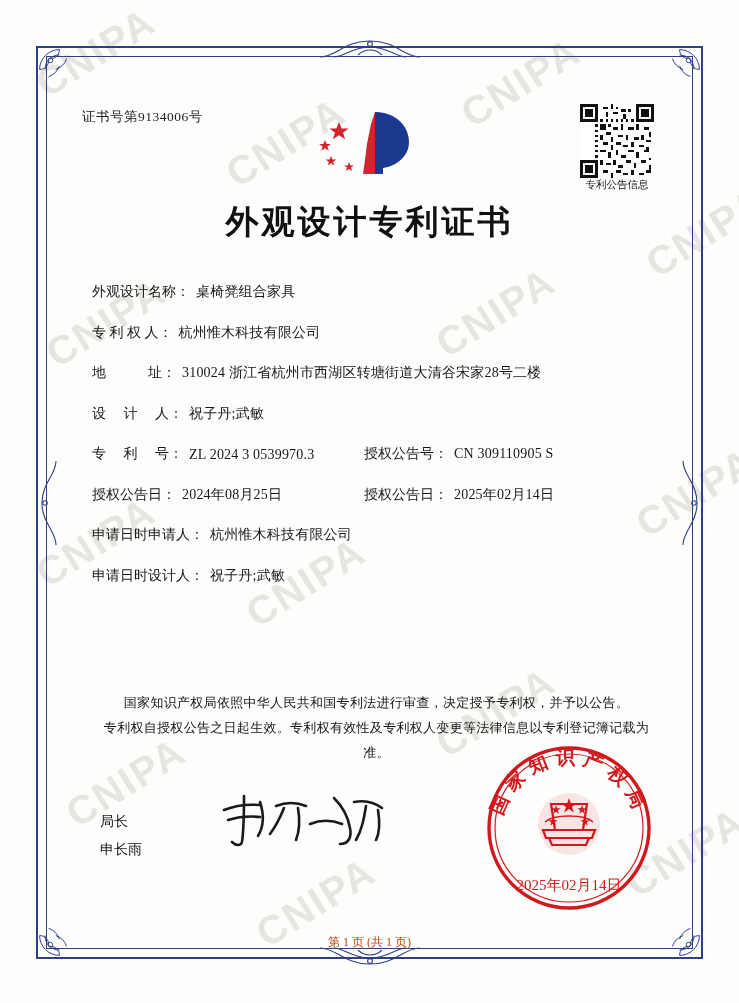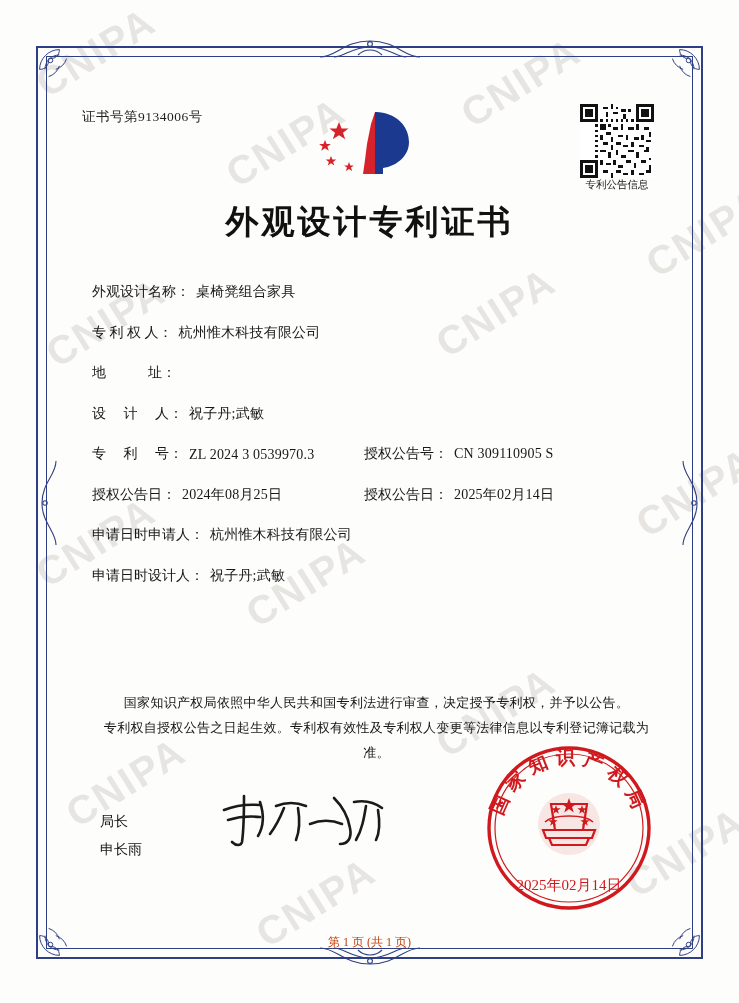--- a/index.html
+++ b/index.html
@@ -438,20 +438,21 @@
         <span class="f-value">桌椅凳组合家具</span>
       </div>
 
       <div class="field-row">
         <span class="f-label">专 利 权 人：</span>
         <span class="f-value">杭州惟木科技有限公司</span>
       </div>
 
       <div class="field-row">
         <span class="f-label">地　　　址：</span>
+        <span class="f-value">310024 浙江省杭州市西湖区转塘街道大清谷宋家28号二楼</span>
       </div>
 
       <div class="field-row">
         <span class="f-label">设　 计　 人：</span>
         <span class="f-value">祝子丹;武敏</span>
       </div>
 
       <div class="field-row">
         <span class="f-label">专　 利　 号：</span>
         <span class="f-value">ZL 2024 3 0539970.3</span>

